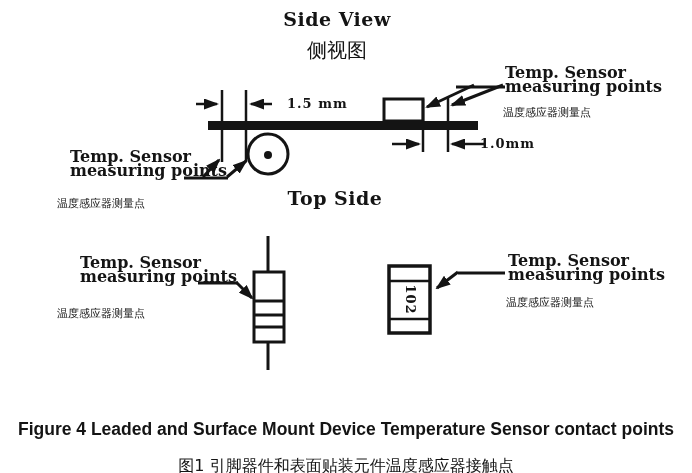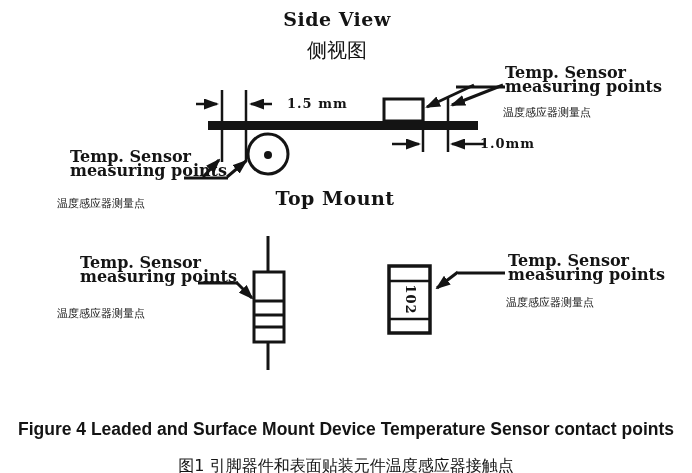--- a/index.html
+++ b/index.html
@@ -137,21 +137,21 @@
 
   <div class="abs dim-label" style="left:287px;top:96px;">1.5 mm</div>
   <div class="abs dim-label" style="left:480px;top:136px;">1.0mm</div>
 
   <div class="abs sensor-label" style="left:70px;top:150px;">
     <div>Temp. Sensor</div>
     <div>measuring points</div>
   </div>
   <div class="abs sensor-label-zh" style="left:57px;top:196px;">温度感应器测量点</div>
 
-  <div class="abs view-title" style="left:275px;top:187px;">Top Mount</div>
+  <div class="abs view-title" style="left:275px;top:187px;">Top Side</div>
 
   <div class="abs sensor-label" style="left:80px;top:256px;">
     <div>Temp. Sensor</div>
     <div>measuring points</div>
   </div>
   <div class="abs sensor-label-zh" style="left:57px;top:306px;">温度感应器测量点</div>
 
   <div class="abs smd-marking" style="left:394px;top:292px;">102</div>
 
   <div class="abs sensor-label" style="left:508px;top:254px;">

